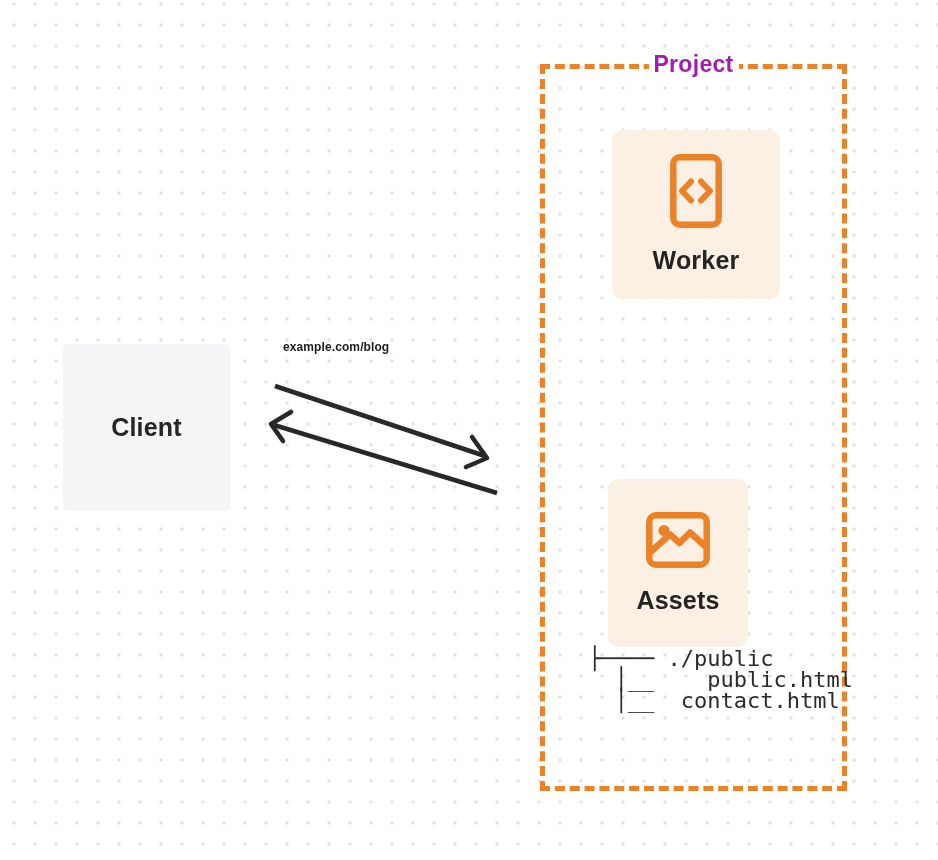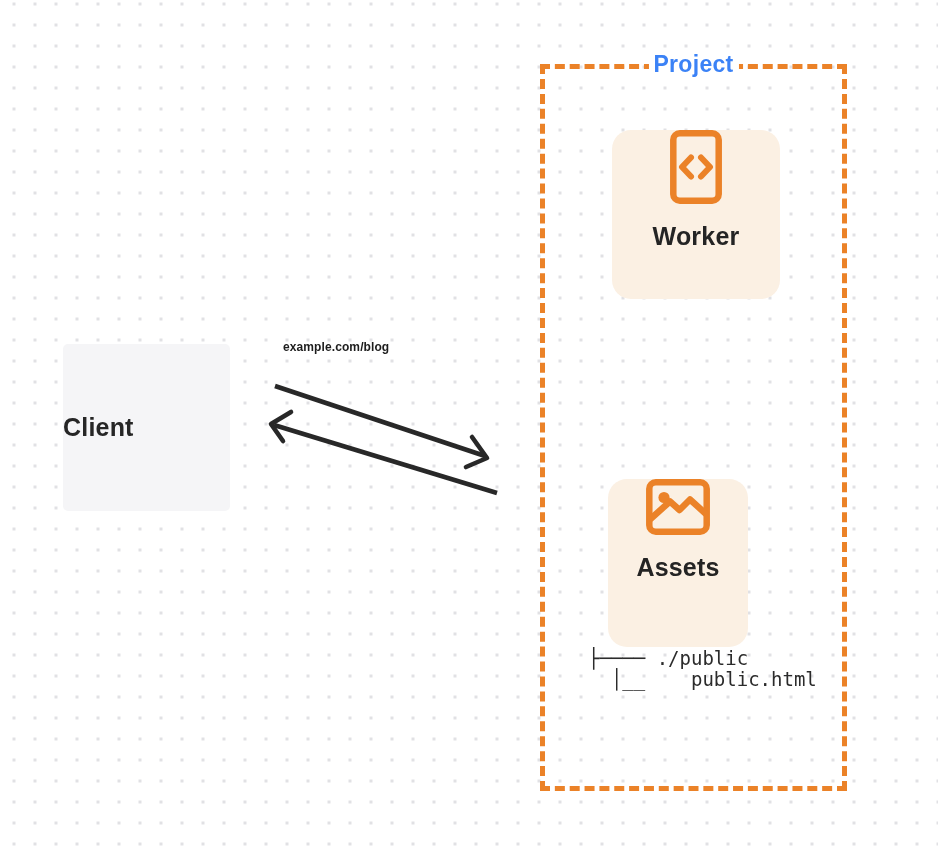--- a/index.html
+++ b/index.html
@@ -12,21 +12,21 @@
     position:relative;width:938px;height:860px;
     background-color:#ffffff;
     background-image:radial-gradient(circle,#e1e1e4 1.7px,rgba(255,255,255,0) 1.8px);
     background-size:21px 21px;
     background-position:3.5px -6.5px;
   }
   
   .client-box{
     position:absolute;left:63px;top:344px;width:167px;height:167px;
     background:#f5f5f7;border-radius:5px;
-    display:flex;align-items:center;justify-content:flex-start;
+    display:flex;align-items:center;justify-content:center;
   }
   .client-box .label{
     font-size:25px;font-weight:700;color:#262626;letter-spacing:.2px;
   }
   
   .request-label{
     position:absolute;left:283px;top:340px;
     font-size:12px;font-weight:700;color:#1d1d1d;letter-spacing:.1px;
   }
   
@@ -34,39 +34,39 @@
   
   .project-box{
     position:absolute;left:540px;top:64px;width:307px;height:727px;
     box-sizing:border-box;
     border:5px dashed #eb8228;
   }
   .project-label{
     position:absolute;left:50%;top:-19px;transform:translateX(-50%);
     height:28px;line-height:28px;
     background:#ffffff;padding:0 5px;
-    font-size:23px;font-weight:700;color:#3b82f6;letter-spacing:.3px;
+    font-size:23px;font-weight:700;color:#a21caf;letter-spacing:.3px;
     white-space:nowrap;
   }
   .card{
     position:absolute;
-    background:#fbf0e3;border-radius:19px;
-    display:flex;flex-direction:column;align-items:center;justify-content:flex-start;
+    background:#fbf0e3;border-radius:10px;
+    display:flex;flex-direction:column;align-items:center;justify-content:center;
   }
   .card-worker{left:67px;top:61px;width:168px;height:169px;}
   .card-assets{left:63px;top:410px;width:140px;height:168px;}
   .card .icon{display:block;}
   .card .card-label{
     margin-top:18px;
     font-size:25px;font-weight:700;color:#242424;letter-spacing:.2px;
   }
   .file-tree{
     position:absolute;left:43px;top:579px;margin:0;
     font-family:"DejaVu Sans Mono",monospace;
-    font-size:19px;line-height:21px;font-weight:500;color:#2b2b2b;
+    font-size:22px;line-height:21px;font-weight:500;color:#2b2b2b;
     white-space:pre;
   }
 </style>
 </head>
 <body>
 
 <div class="canvas">
 
   <div class="client-box">
     <span class="label">Client</span>
@@ -103,16 +103,16 @@
 
     <div class="card card-assets">
       <svg class="icon" width="64" height="56" viewBox="0 0 64 56" xmlns="http://www.w3.org/2000/svg" aria-hidden="true">
         <rect x="3.3" y="3.3" width="57.4" height="49.4" rx="6.5" fill="none" stroke="#eb8228" stroke-width="6.5"></rect>
         <circle cx="18" cy="18.5" r="5.6" fill="#eb8228"></circle>
         <polyline points="5,39.5 24,22.5 33.5,31 44,20.5 59.5,34.5" fill="none" stroke="#eb8228" stroke-width="6.5" stroke-linecap="round" stroke-linejoin="round"></polyline>
       </svg>
       <div class="card-label">Assets</div>
     </div>
 
-    <pre class="file-tree"><div>├──── ./public</div><div>  │__    public.html</div></pre>
+    <pre class="file-tree"><div>├──── ./public</div><div>  │__    public.html</div><div>  │__  contact.html</div></pre>
   </div>
 
 </div>
 
 </body></html>

